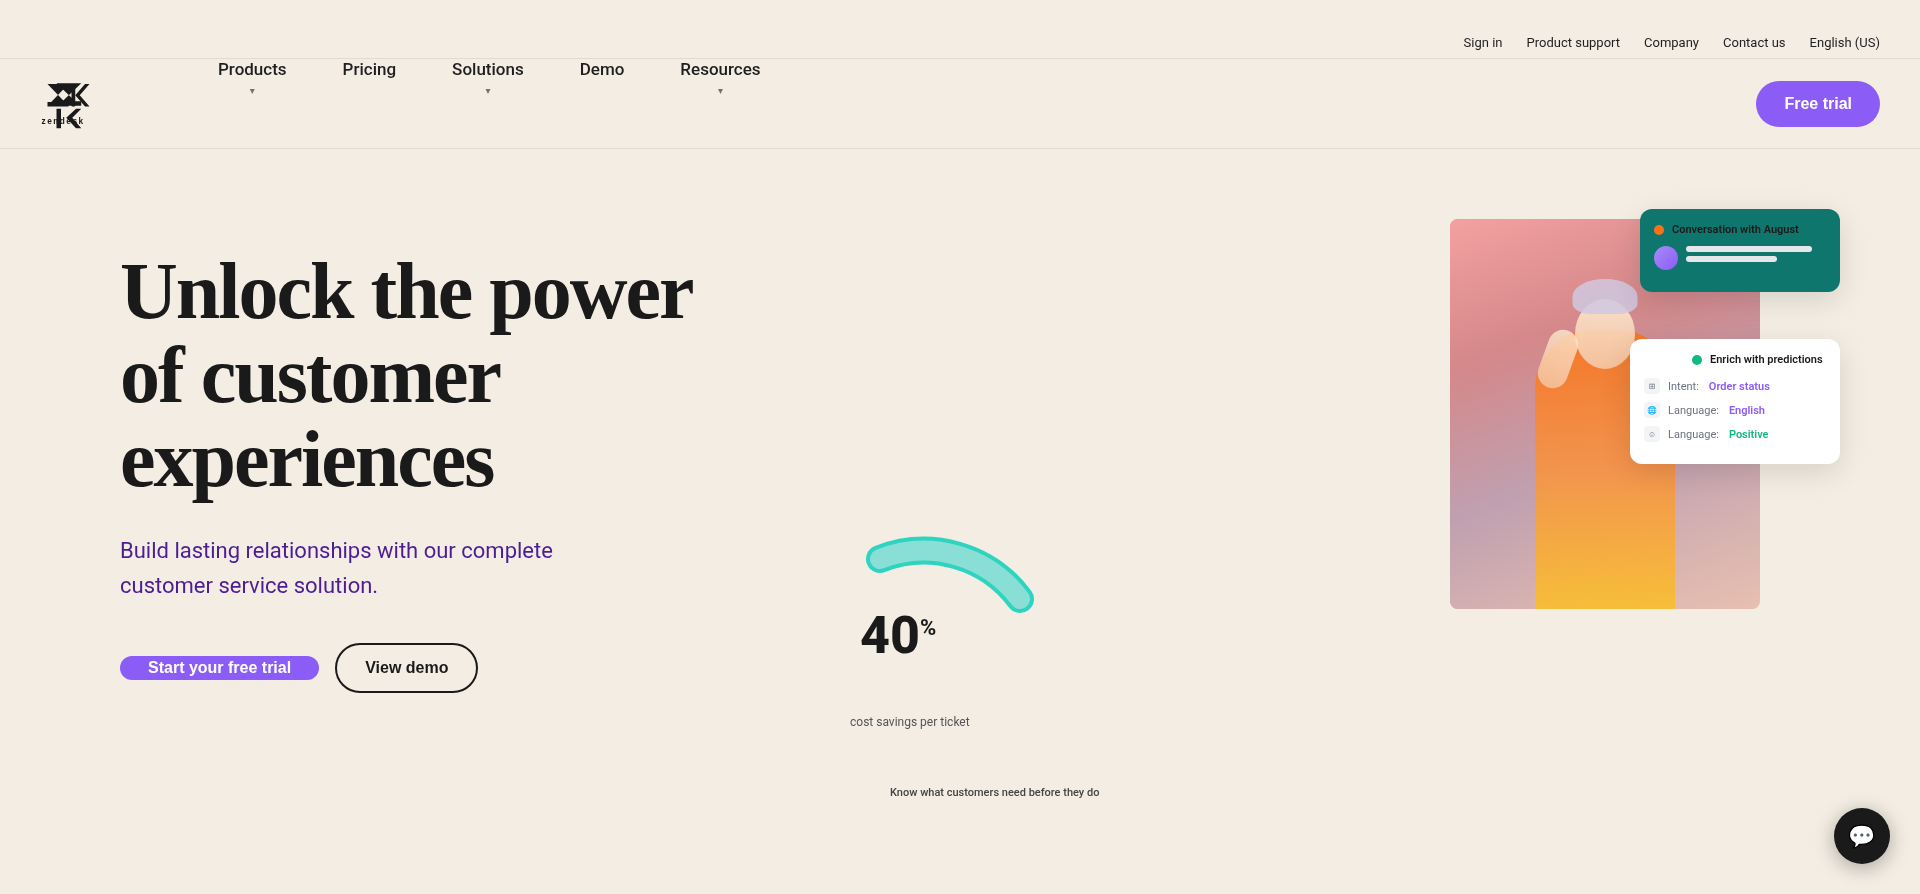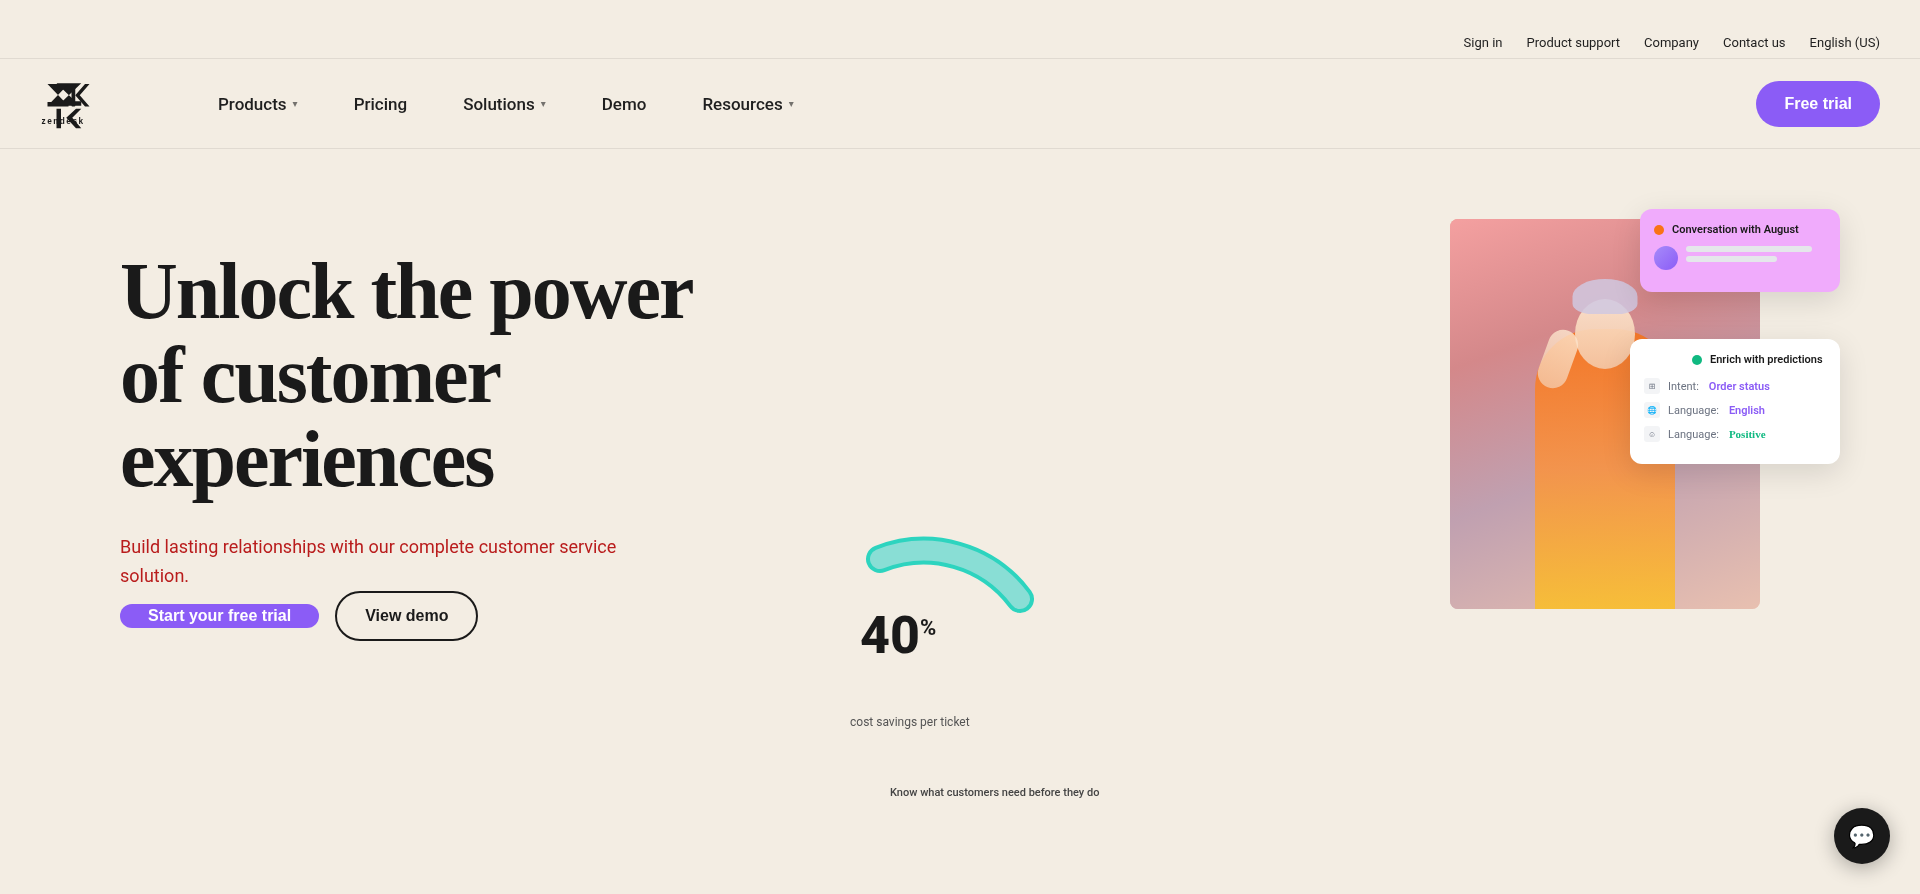--- a/index.html
+++ b/index.html
@@ -56,20 +56,21 @@
       padding: 0 28px;
       font-size: 17px;
       font-weight: 500;
       color: #1f1f1f;
       cursor: pointer;
       display: flex;
       align-items: center;
       gap: 6px;
       height: 90px;
       text-decoration: none;
+      flex-direction: column;
     }
     .nav-item .chevron {
       font-size: 10px;
       opacity: 0.6;
     }
     .nav-cta {
       margin-left: auto;
     }
     .free-trial-btn {
       background-color: #8b5cf6;
@@ -100,24 +101,25 @@
     .hero-title {
       font-size: 80px;
       font-weight: 800;
       color: #1a1a1a;
       line-height: 1.05;
       letter-spacing: -2px;
       margin-bottom: 32px;
       font-family: Georgia, 'Times New Roman', serif;
     }
     .hero-subtitle {
-      font-size: 18px;
-      color: #b91c1c;
+      font-size: 22px;
+      color: #4c1d95;
       line-height: 1.6;
       max-width: 500px;
+      margin-bottom: 40px;
     }
     .hero-buttons {
       display: flex;
       gap: 16px;
       align-items: center;
     }
     .btn-primary {
       background-color: #8b5cf6;
       color: white;
       border: none;
@@ -157,21 +159,21 @@
       overflow: hidden;
       background: linear-gradient(135deg, #e8a090 0%, #c8a0b0 40%, #f0d0c0 100%);
     }
 
     
     .conversation-card {
       position: absolute;
       top: 0;
       right: 0;
       width: 200px;
-      background: #f0abfc;
+      background: #0f766e;
       border-radius: 12px;
       padding: 14px;
       box-shadow: 0 8px 30px rgba(0,0,0,0.12);
       z-index: 10;
     }
     .conv-header {
       display: flex;
       align-items: center;
       gap: 8px;
       margin-bottom: 10px;
@@ -251,21 +253,21 @@
       height: 16px;
       background: #f3f4f6;
       border-radius: 3px;
       display: flex;
       align-items: center;
       justify-content: center;
       font-size: 8px;
     }
     .pred-label { color: #6b7280; }
     .pred-value { color: #8b5cf6; font-weight: 600; margin-left: 2px; }
-    .pred-value.green { color: #10b981; font-family: Liberation Serif, serif; }
+    .pred-value.green { color: #10b981; }
 
     
     .gauge-area {
       position: absolute;
       left: 0;
       bottom: 80px;
       width: 220px;
       text-align: left;
       z-index: 5;
     }

